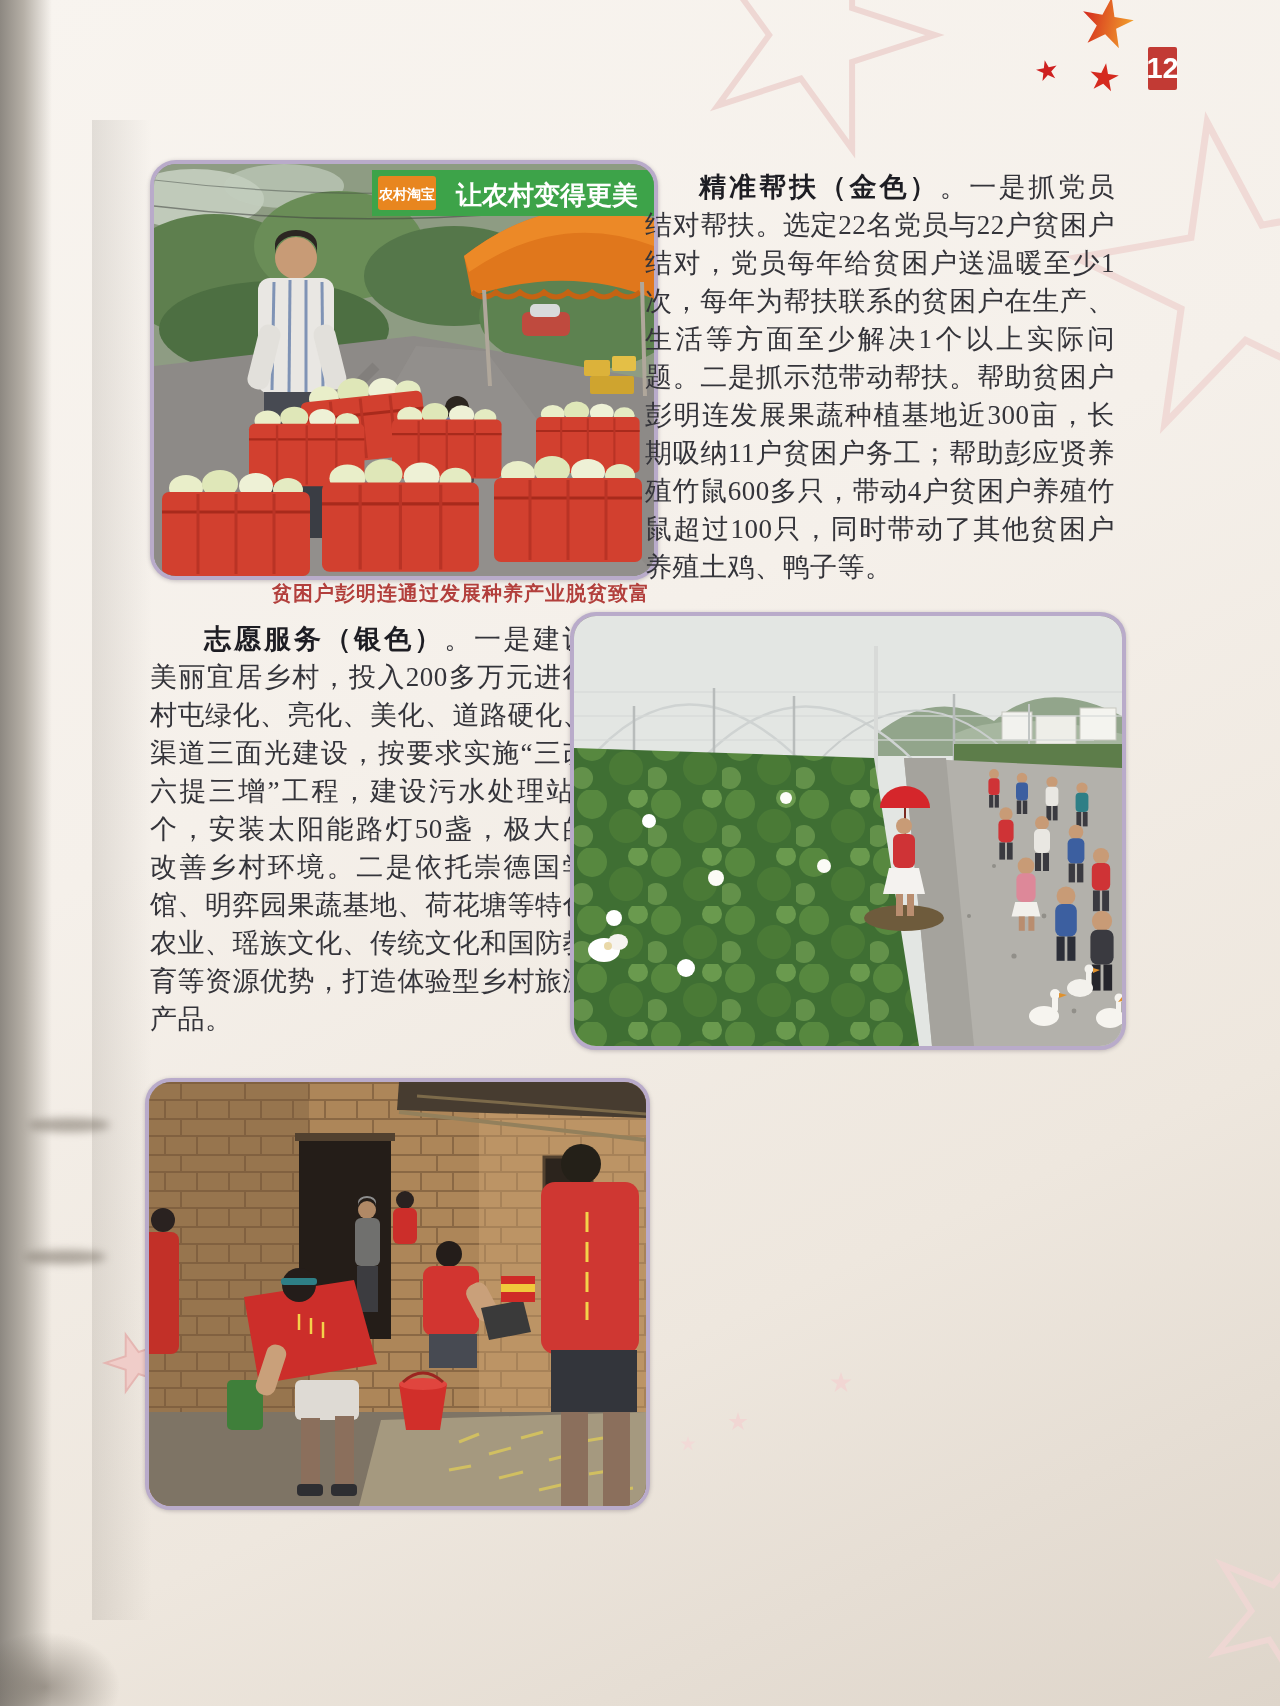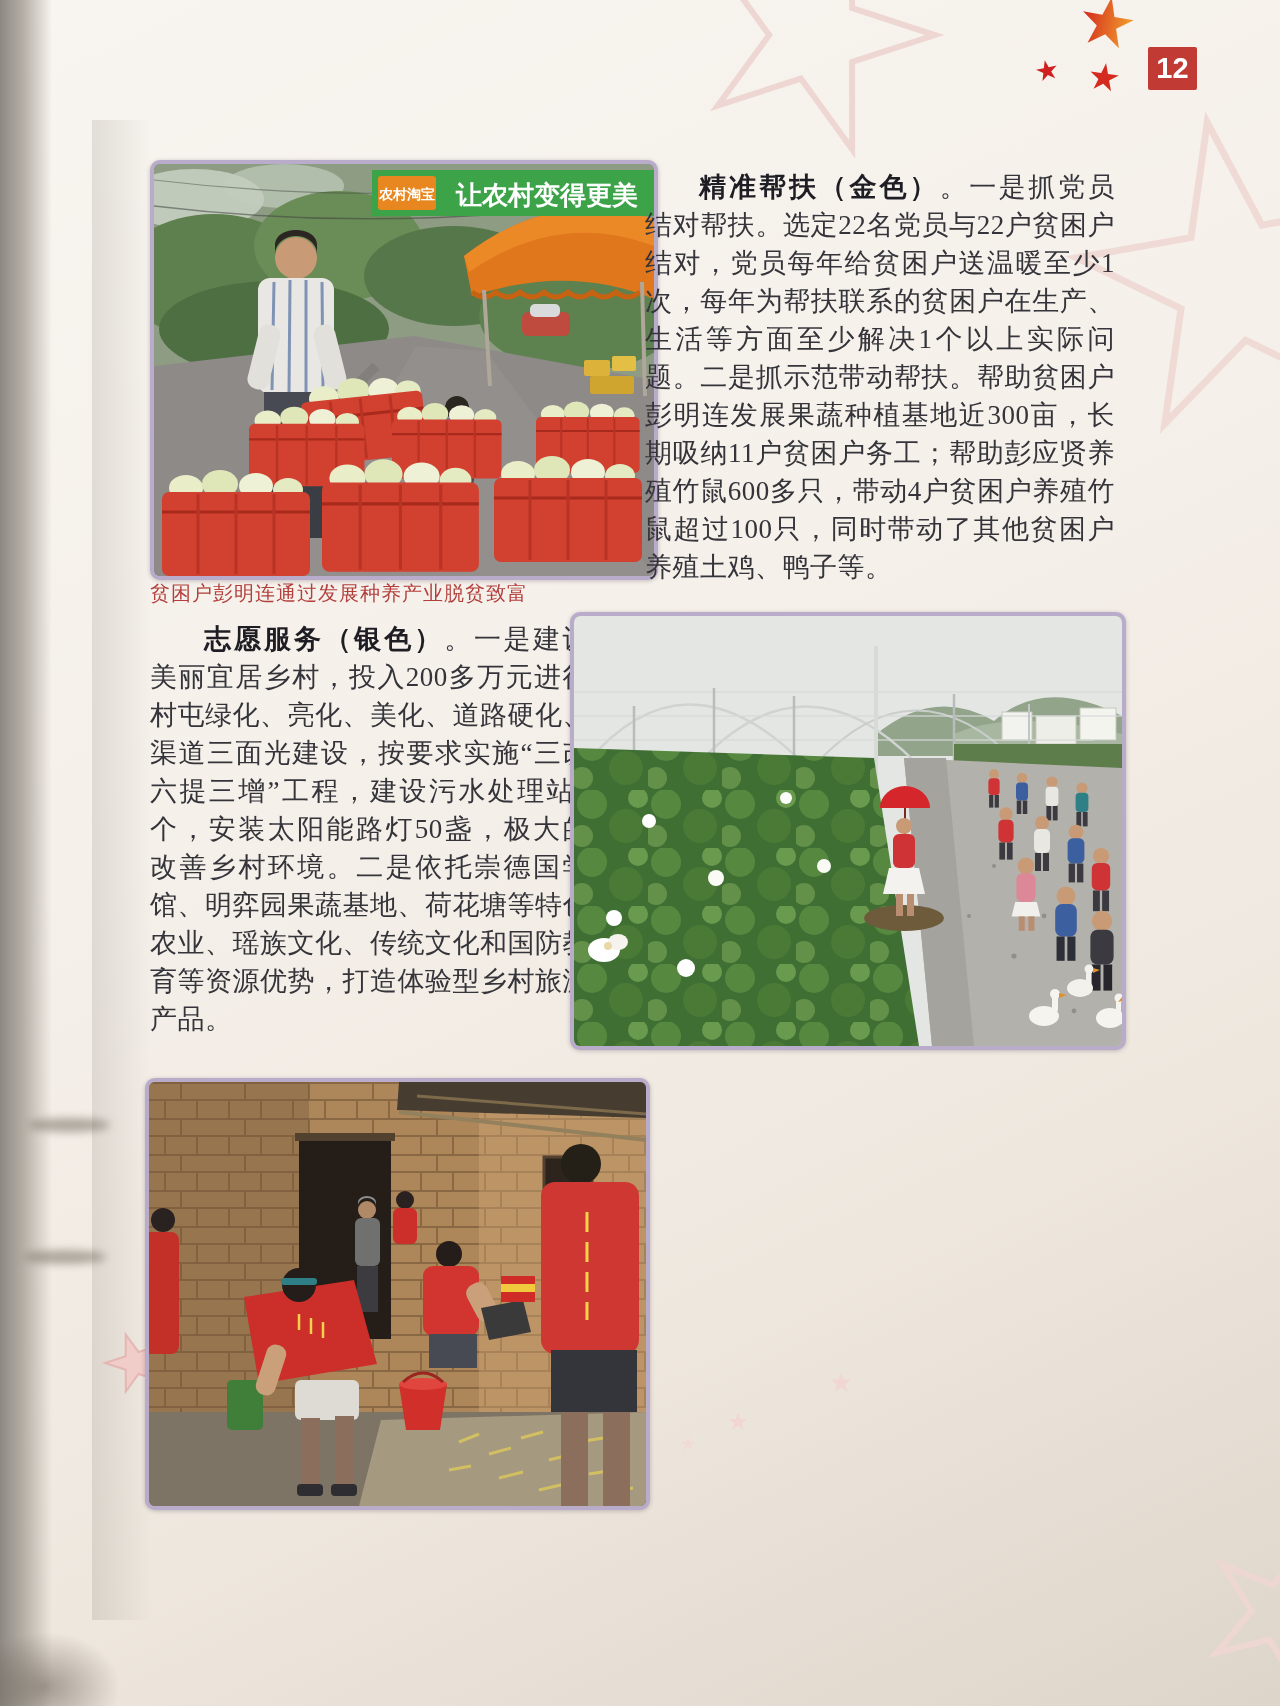--- a/index.html
+++ b/index.html
@@ -9,34 +9,34 @@
     font-family:"Liberation Serif","DejaVu Serif",serif;
   }
   .spine{position:absolute;left:0;top:0;width:52px;height:100%;
     background:linear-gradient(90deg,#8d8881 0%,#b5afa6 45%,rgba(181,175,166,0) 100%);}
   .page-curve{position:absolute;left:92px;top:120px;width:60px;height:1500px;
     background:linear-gradient(90deg,rgba(110,103,94,.16),rgba(110,103,94,0));}
   .crease{position:absolute;width:82px;height:14px;border-radius:50%;
     background:#776f64;filter:blur(4px);opacity:.55;}
   .corner-shadow{position:absolute;left:-30px;top:1632px;width:150px;height:110px;
     background:radial-gradient(closest-side,rgba(70,62,52,.45),rgba(70,62,52,0));}
-  .photo{position:absolute;border:4px solid #b9abca;border-radius:10px;overflow:hidden;
+  .photo{position:absolute;border:4px solid #b9abca;border-radius:26px;overflow:hidden;
     background:#8d8a86;box-shadow:0 1px 4px rgba(60,50,70,.28);}
   .photo svg{display:block;}
-  .caption{position:absolute;text-align:left;
+  .caption{position:absolute;text-align:right;
     font-family:"Liberation Sans","DejaVu Sans",sans-serif;
-    font-weight:normal;font-size:20px;color:#b23f3c;letter-spacing:1px;}
+    font-weight:bold;font-size:20px;color:#b23f3c;letter-spacing:1px;}
   .body-text{position:absolute;font-size:27px;line-height:38px;color:#34343a;
     text-align:justify;letter-spacing:.5px;}
   .body-text p{margin:0;text-indent:2em;}
   .sec-title{font-family:"Liberation Sans","DejaVu Sans",sans-serif;
     font-weight:bold;color:#1d1d23;letter-spacing:1px;}
   .full-cont{line-height:46px;}
   .full-cont p{text-indent:0;}
-  .badge{position:absolute;left:1148px;top:47px;width:49px;height:43px;
+  .badge{position:absolute;left:1148px;top:47px;width:29px;height:43px;
     background:#c23a34;color:#ffffff;border-radius:2px;
     font-family:"Liberation Sans","DejaVu Sans",sans-serif;font-weight:bold;font-size:29px;
     display:flex;align-items:center;justify-content:center;}
   .decor{position:absolute;}
 </style>
 </head>
 <body>
 
 <div class="page">
 

